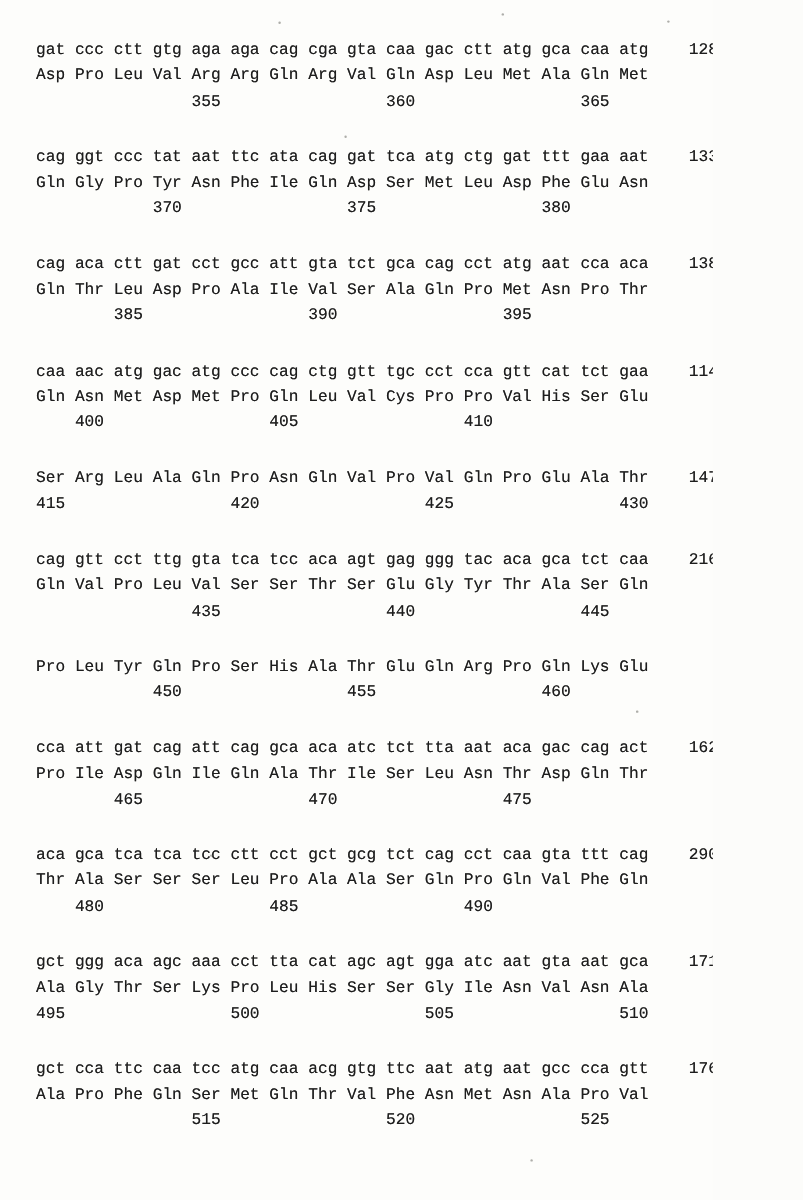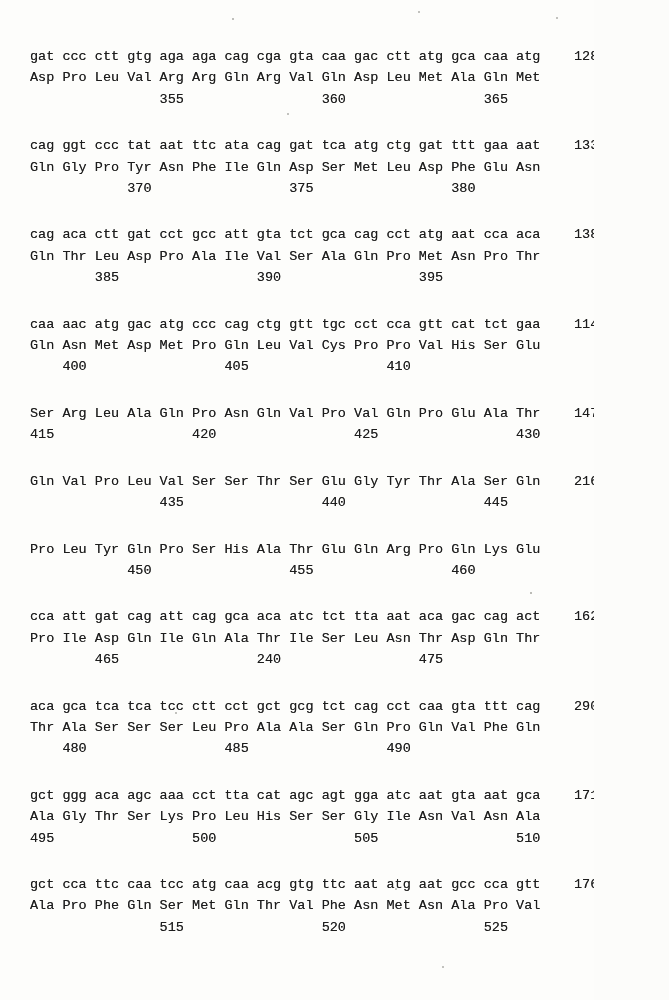--- a/index.html
+++ b/index.html
@@ -11,21 +11,21 @@
     position: relative;
     width: 594px;
     height: 1000px;
     background: #fdfdfb;
     overflow: hidden;
     font-family: "Liberation Mono", "DejaVu Sans Mono", monospace;
     font-size: 13.5px;
     color: #1d1d1d;
     text-shadow: 0 0 0.45px rgba(25,25,25,0.65);
     box-sizing: border-box;
-    padding: 46px 0 0 30px;
+    padding: 32px 0 0 30px;
   }
   .block {
     margin: 0 0 25px 0;
     line-height: 21.4px;
   }
   .row {
     position: relative;
     white-space: pre;
   }
   .seq {
@@ -74,34 +74,34 @@
     <span class="seq">    400                 405                 410                </span>
   </div>
 
   <div class="block">
     <div class="row"><span class="endnum">1479</span></div>
     <span class="seq">Ser Arg Leu Ala Gln Pro Asn Gln Val Pro Val Gln Pro Glu Ala Thr</span>
     <span class="seq">415                 420                 425                 430</span>
   </div>
 
   <div class="block">
-    <div class="row"><span class="endnum">2167</span></div>
+    <div class="row"><span class="seq" style="display:inline">cag gtt cct ttg gta tca tcc aca agt gag ggg tac aca gca tct caa</span><span class="endnum">2167</span></div>
     <span class="seq">Gln Val Pro Leu Val Ser Ser Thr Ser Glu Gly Tyr Thr Ala Ser Gln</span>
     <span class="seq">                435                 440                 445    </span>
   </div>
 
   <div class="block">
     <span class="seq">Pro Leu Tyr Gln Pro Ser His Ala Thr Glu Gln Arg Pro Gln Lys Glu</span>
     <span class="seq">            450                 455                 460        </span>
   </div>
 
   <div class="block">
     <div class="row"><span class="seq" style="display:inline">cca att gat cag att cag gca aca atc tct tta aat aca gac cag act</span><span class="endnum">1623</span></div>
     <span class="seq">Pro Ile Asp Gln Ile Gln Ala Thr Ile Ser Leu Asn Thr Asp Gln Thr</span>
-    <span class="seq">        465                 240                 475            </span>
+    <span class="seq">        465                 470                 475            </span>
   </div>
 
   <div class="block">
     <div class="row"><span class="seq" style="display:inline">aca gca tca tca tcc ctt cct gct gcg tct cag cct caa gta ttt cag</span><span class="endnum">2902</span></div>
     <span class="seq">Thr Ala Ser Ser Ser Leu Pro Ala Ala Ser Gln Pro Gln Val Phe Gln</span>
     <span class="seq">    480                 485                 490                </span>
   </div>
 
   <div class="block">
     <div class="row"><span class="seq" style="display:inline">gct ggg aca agc aaa cct tta cat agc agt gga atc aat gta aat gca</span><span class="endnum">1719</span></div>

